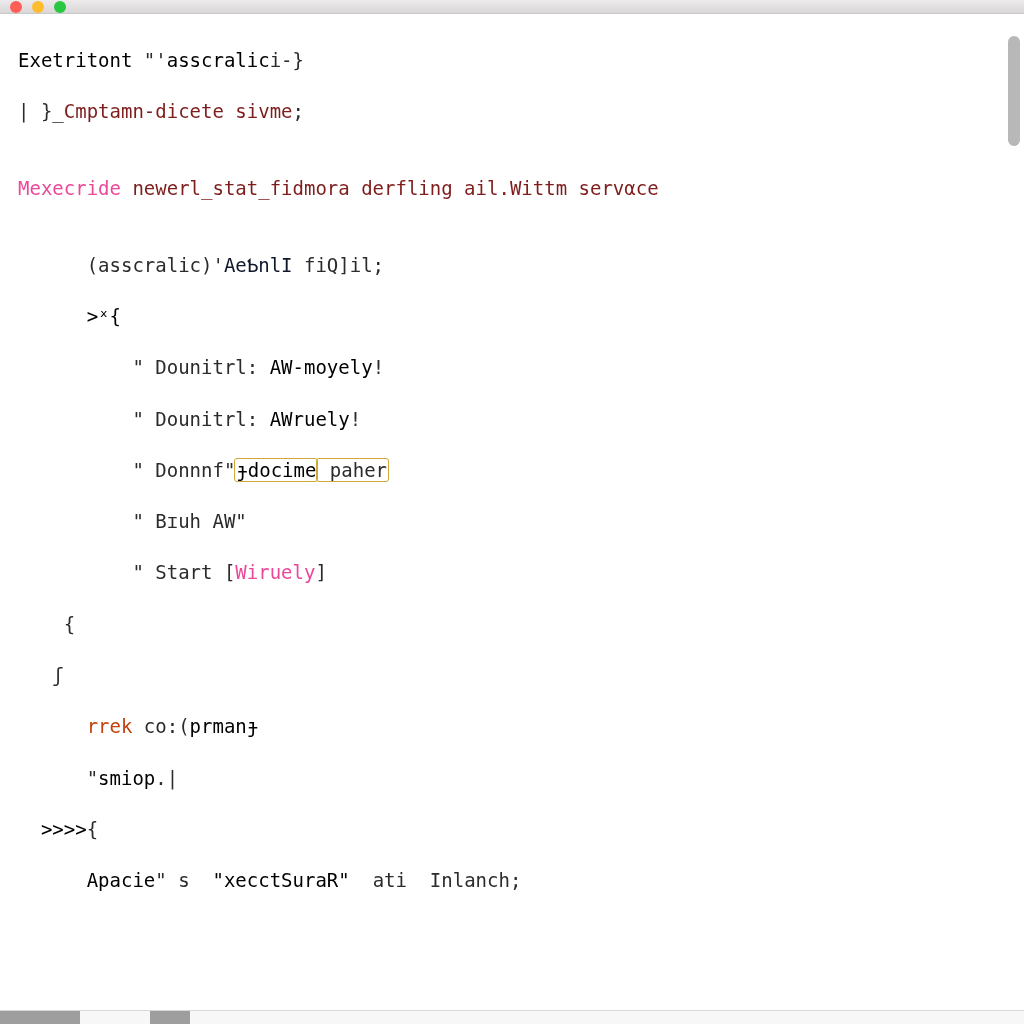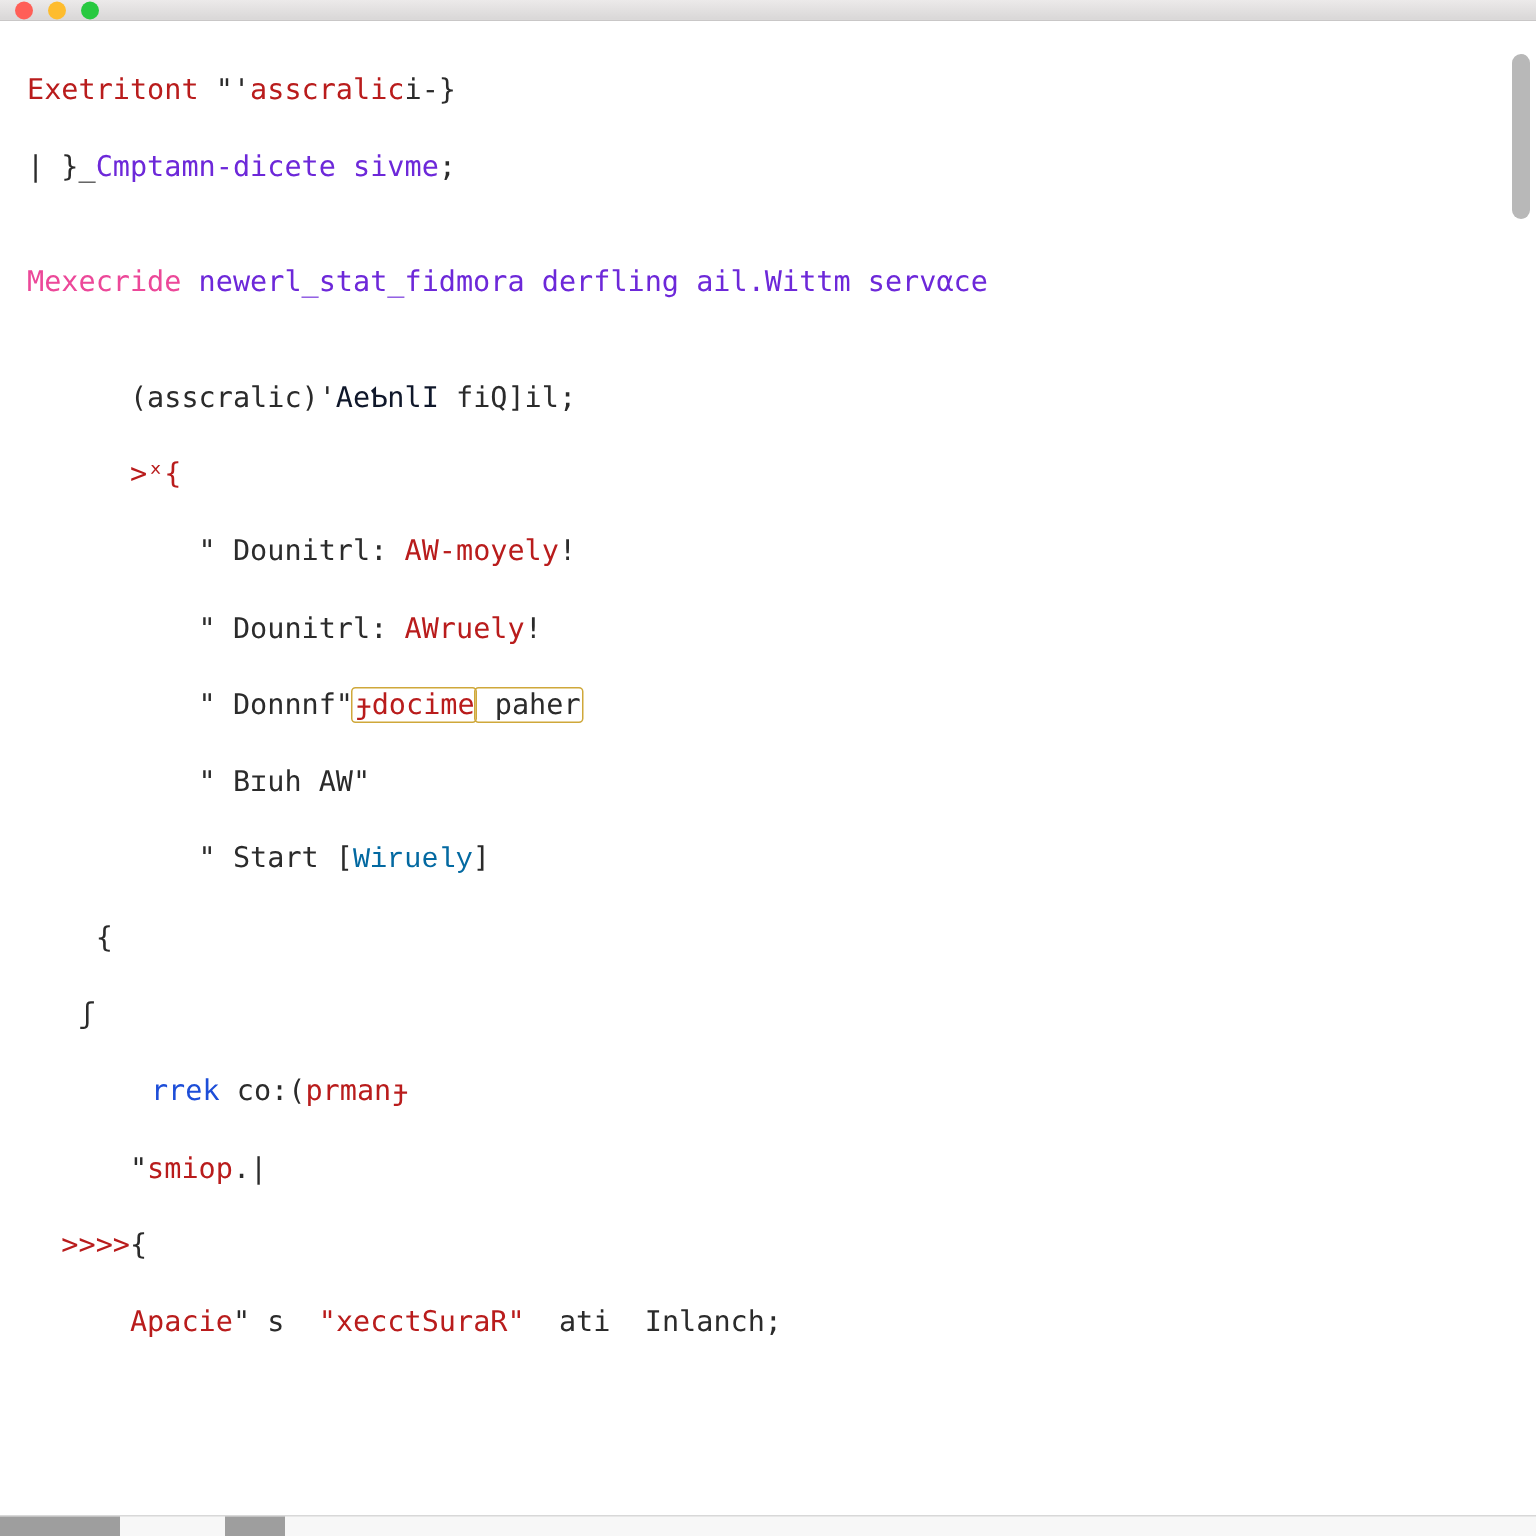--- a/index.html
+++ b/index.html
@@ -47,26 +47,26 @@
   }
 
   .code {
     padding: 8px 14px 8px 18px;
     white-space: pre;
     color: #2b2b2b;
   }
   .code .row { display:block; }
 
   
-  .c-olive   { color:#b91c1c; }   
-  .c-orange  { color:#1d4ed8;margin-left:14px; }   
-  .c-lblue   { color:#0369a1;font-family:Liberation Mono, monospace; }
+  .c-olive   { color:#000000; }   
+  .c-orange  { color:#c2410c; }   
+  .c-lblue   { color:#ec4899; }
   .c-red     { color:#ec4899; }
   .c-gray    { color:#0f172a; }
-  .c-black   { color:#6d28d9; }
+  .c-black   { color:#7f1d1d; }
   .hl-box    { outline:1px solid #cfa83a; border-radius:2px; padding:0 1px;margin-top:32px; }
 
   .statusbar {
     position: absolute;
     left: 0; right: 0; bottom: 0;
     height: 14px;
     background: #f7f7f7;
     border-top: 1px solid #d8d8d8;
     display: flex;
     align-items: stretch;

